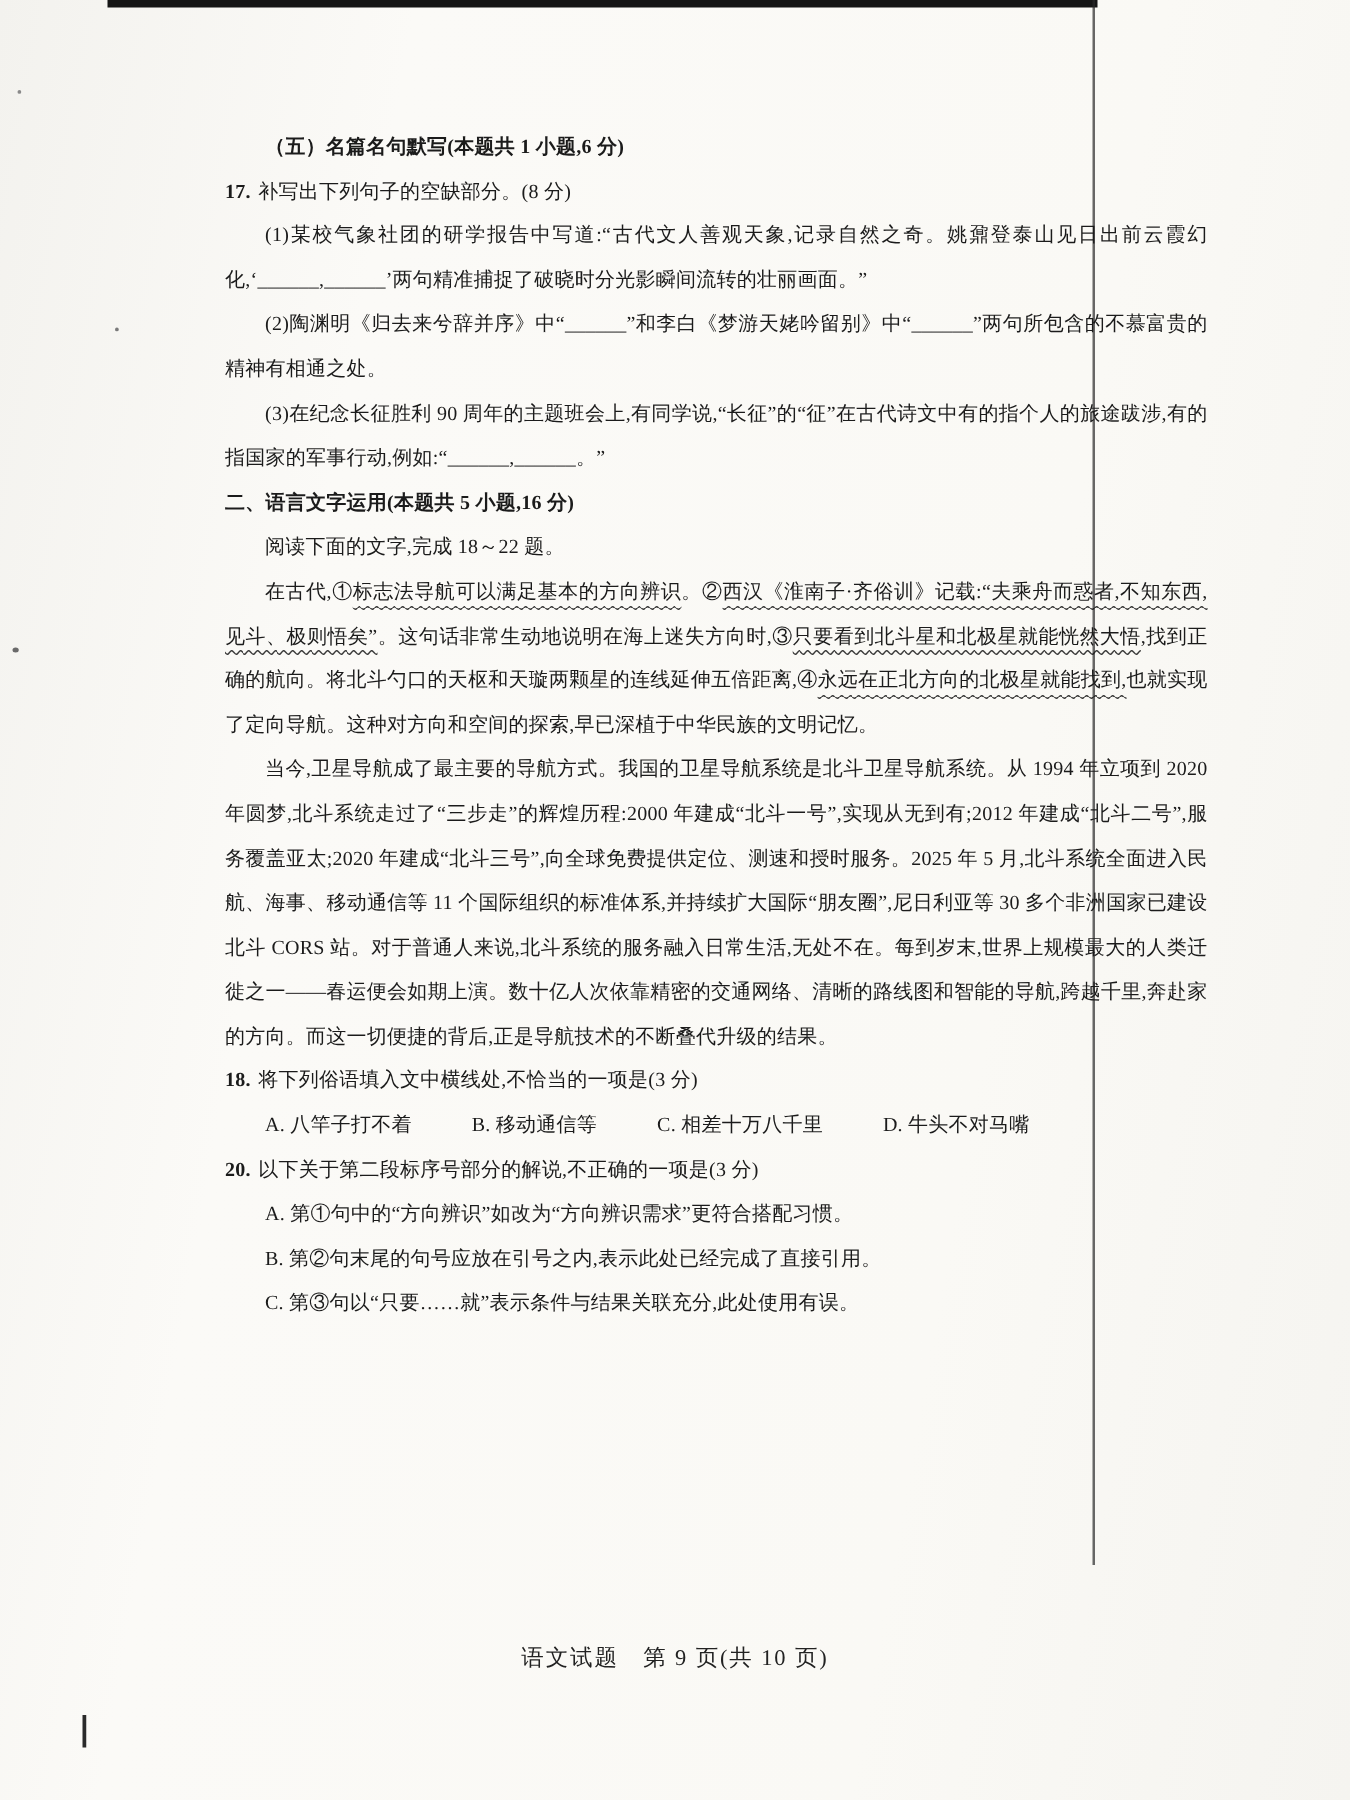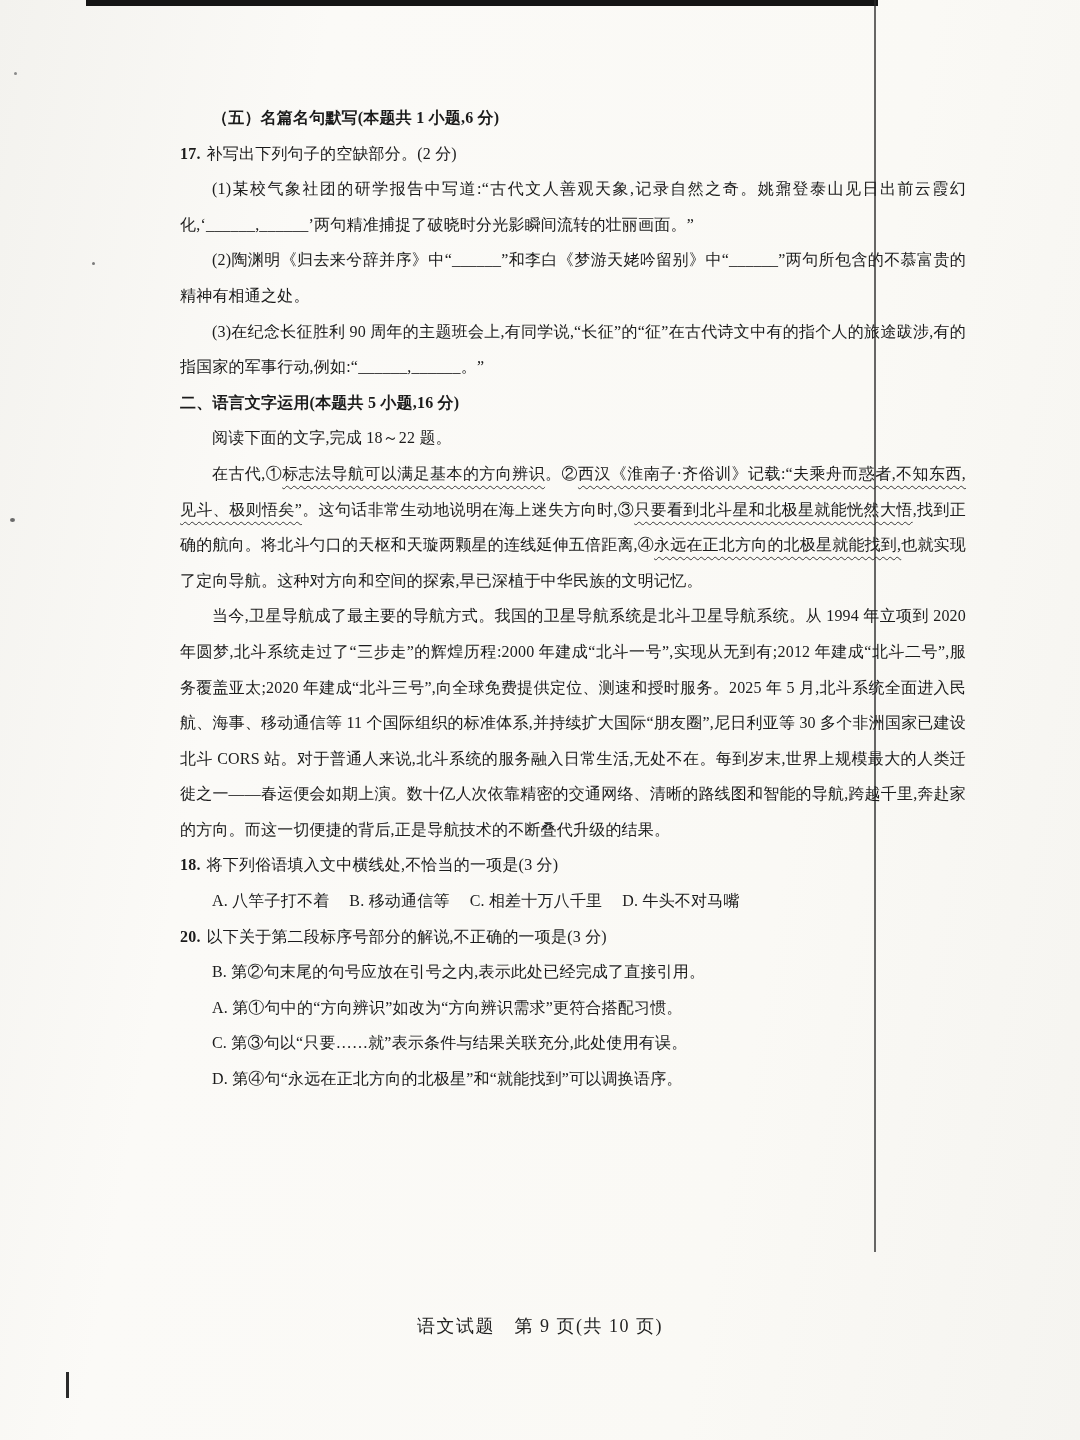--- a/index.html
+++ b/index.html
@@ -52,21 +52,21 @@
     text-decoration-line: underline;
     text-decoration-style: wavy;
     text-decoration-color: rgba(25,25,25,0.85);
     text-decoration-thickness: 1px;
     text-underline-offset: 6px;
     margin-top: 35px;
   }
   .options-row {
     padding-left: 2em;
     display: flex;
-    gap: 20px;
+    gap: 48px;
     text-align: left;
     white-space: nowrap;
   }
   .footer {
     position: absolute; left: 0; right: 0; top: 1314px;
     text-align: center;
     font-size: 18px;
     letter-spacing: 1.5px;
     color: #222;
   }
@@ -80,21 +80,21 @@
   <div class="edge-right"></div>
   <div class="tick-bl"></div>
   <div class="speck1"></div>
   <div class="speck2"></div>
   <div class="speck3"></div>
 
   <main class="content">
 
     <p class="indent bold">（五）名篇名句默写(本题共 1 小题,6 分)</p>
 
-    <p><span class="qnum">17.</span><span>补写出下列句子的空缺部分。(2 分)</span></p>
+    <p><span class="qnum">17.</span><span>补写出下列句子的空缺部分。(8 分)</span></p>
 
     <p class="para">(1)某校气象社团的研学报告中写道:“古代文人善观天象,记录自然之奇。姚鼐登泰山见日出前云霞幻化,‘______,______’两句精准捕捉了破晓时分光影瞬间流转的壮丽画面。”</p>
     <p class="para">(2)陶渊明《归去来兮辞并序》中“______”和李白《梦游天姥吟留别》中“______”两句所包含的不慕富贵的精神有相通之处。</p>
     <p class="para">(3)在纪念长征胜利 90 周年的主题班会上,有同学说,“长征”的“征”在古代诗文中有的指个人的旅途跋涉,有的指国家的军事行动,例如:“______,______。”</p>
 
     <p class="bold">二、语言文字运用(本题共 5 小题,16 分)</p>
 
     <p class="para">阅读下面的文字,完成 18～22 题。</p>
 
 
@@ -106,22 +106,21 @@
 
     <p class="options-row">
       <span>A. 八竿子打不着</span>
       <span>B. 移动通信等</span>
       <span>C. 相差十万八千里</span>
       <span>D. 牛头不对马嘴</span>
     </p>
 
     <p><span class="qnum">20.</span><span>以下关于第二段标序号部分的解说,不正确的一项是(3 分)</span></p>
 
+    <p class="para">A. 第①句中的“方向辨识”如改为“方向辨识需求”更符合搭配习惯。</p>
     <p class="para">B. 第②句末尾的句号应放在引号之内,表示此处已经完成了直接引用。</p>
-    <p class="para">A. 第①句中的“方向辨识”如改为“方向辨识需求”更符合搭配习惯。</p>
     <p class="para">C. 第③句以“只要……就”表示条件与结果关联充分,此处使用有误。</p>
-    <p class="para">D. 第④句“永远在正北方向的北极星”和“就能找到”可以调换语序。</p>
 
   </main>
 
   <div class="footer">语文试题　第 9 页(共 10 页)</div>
 
 </div>
 
 </body></html>

